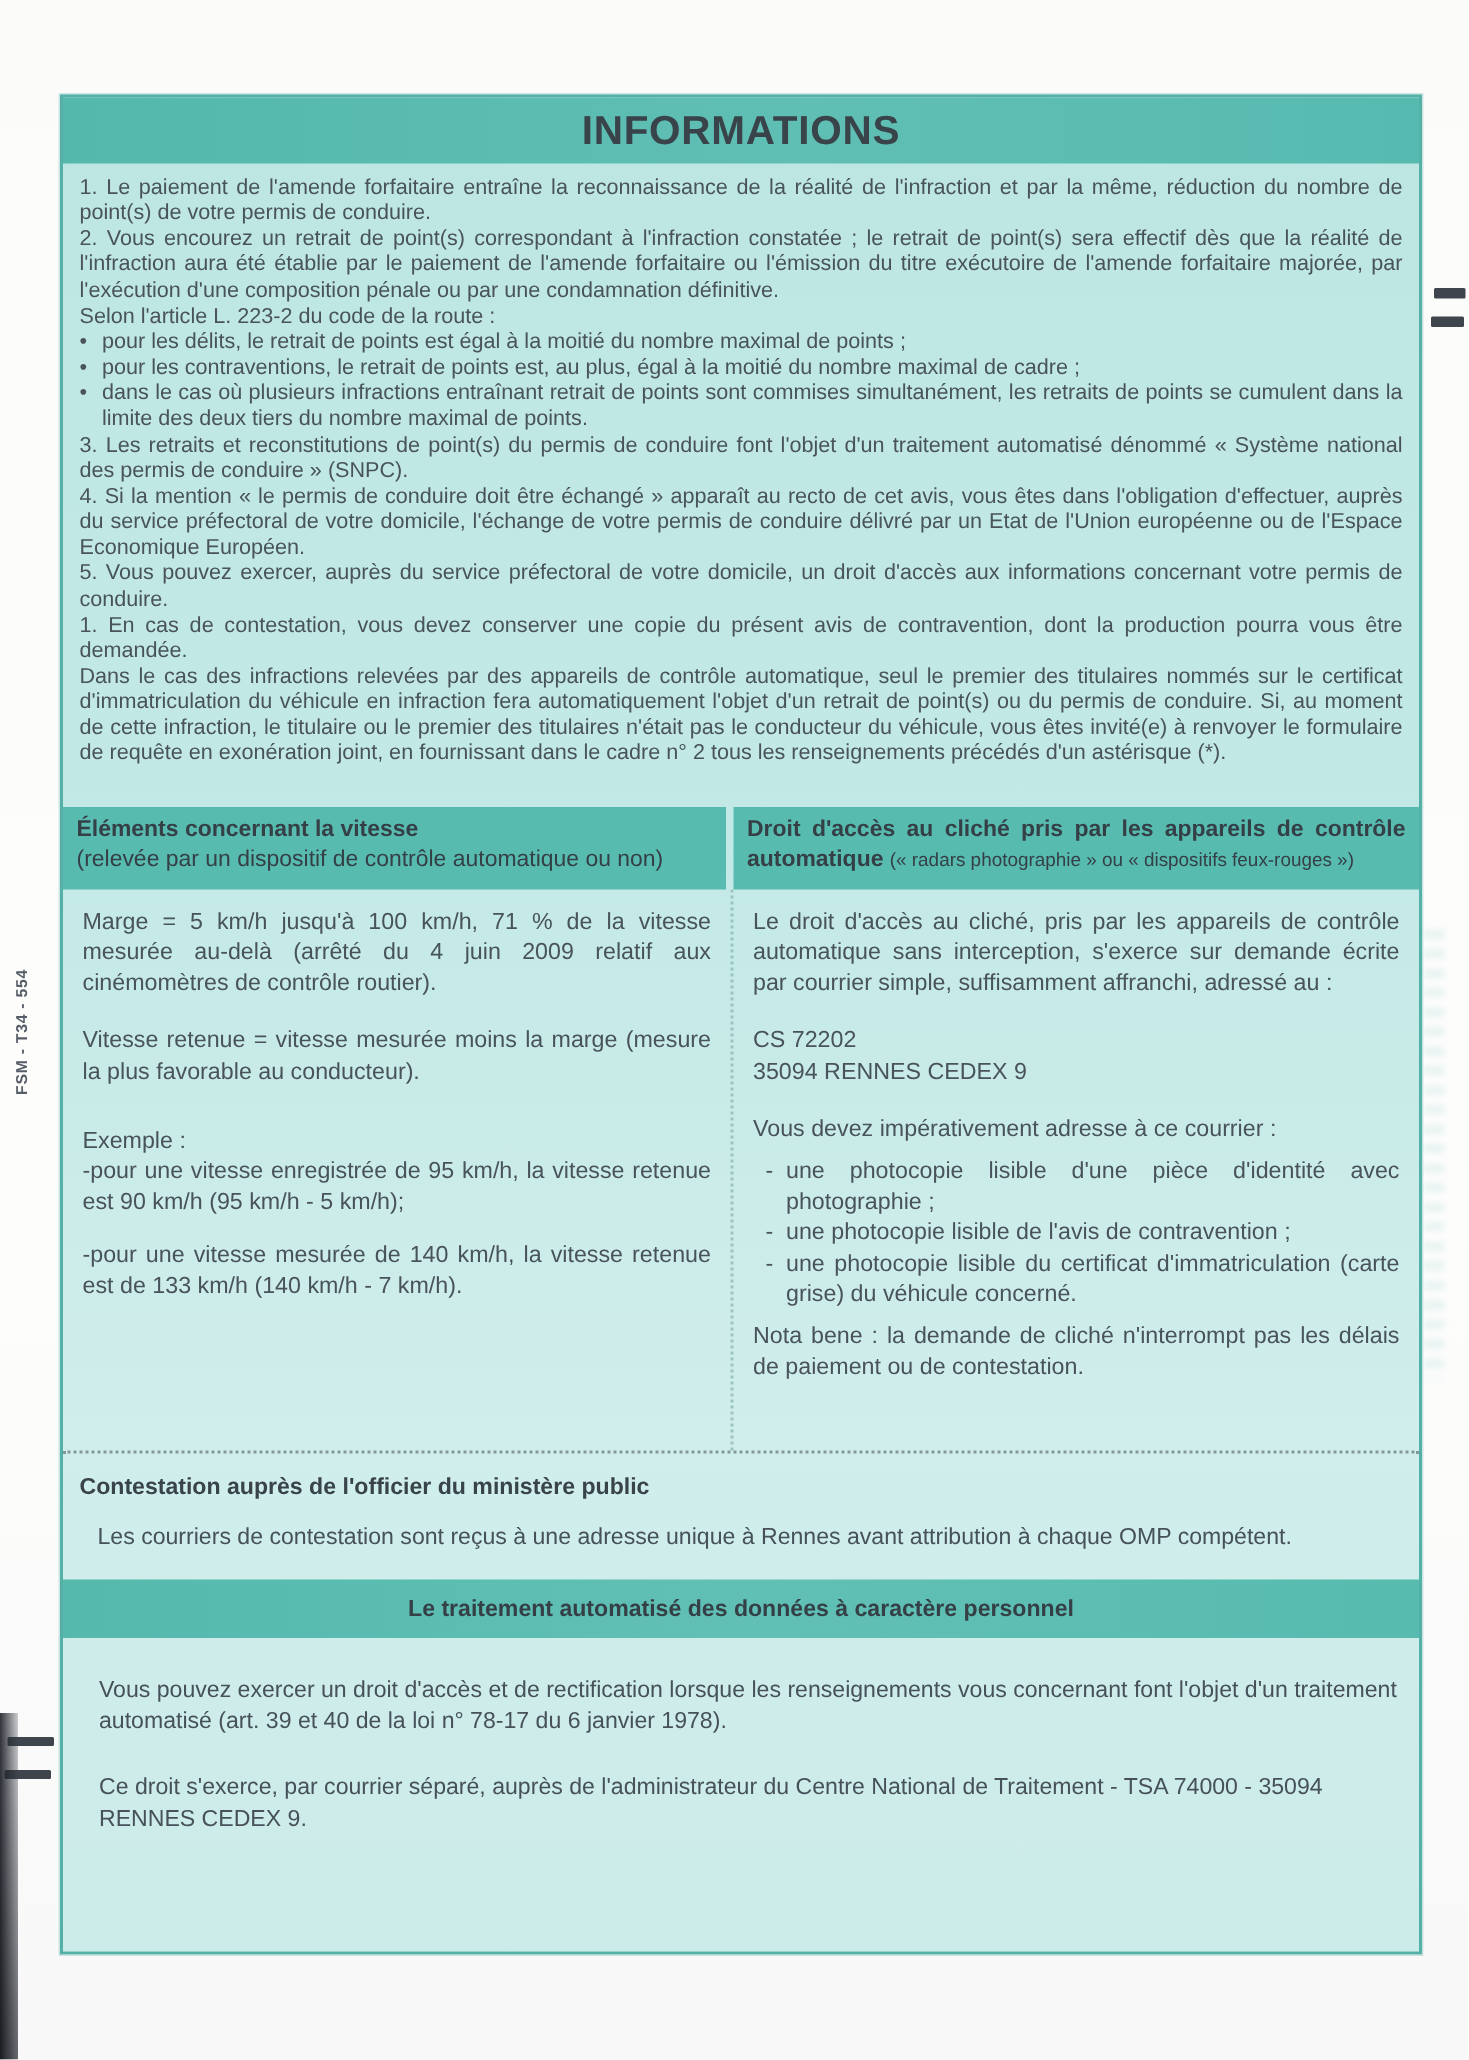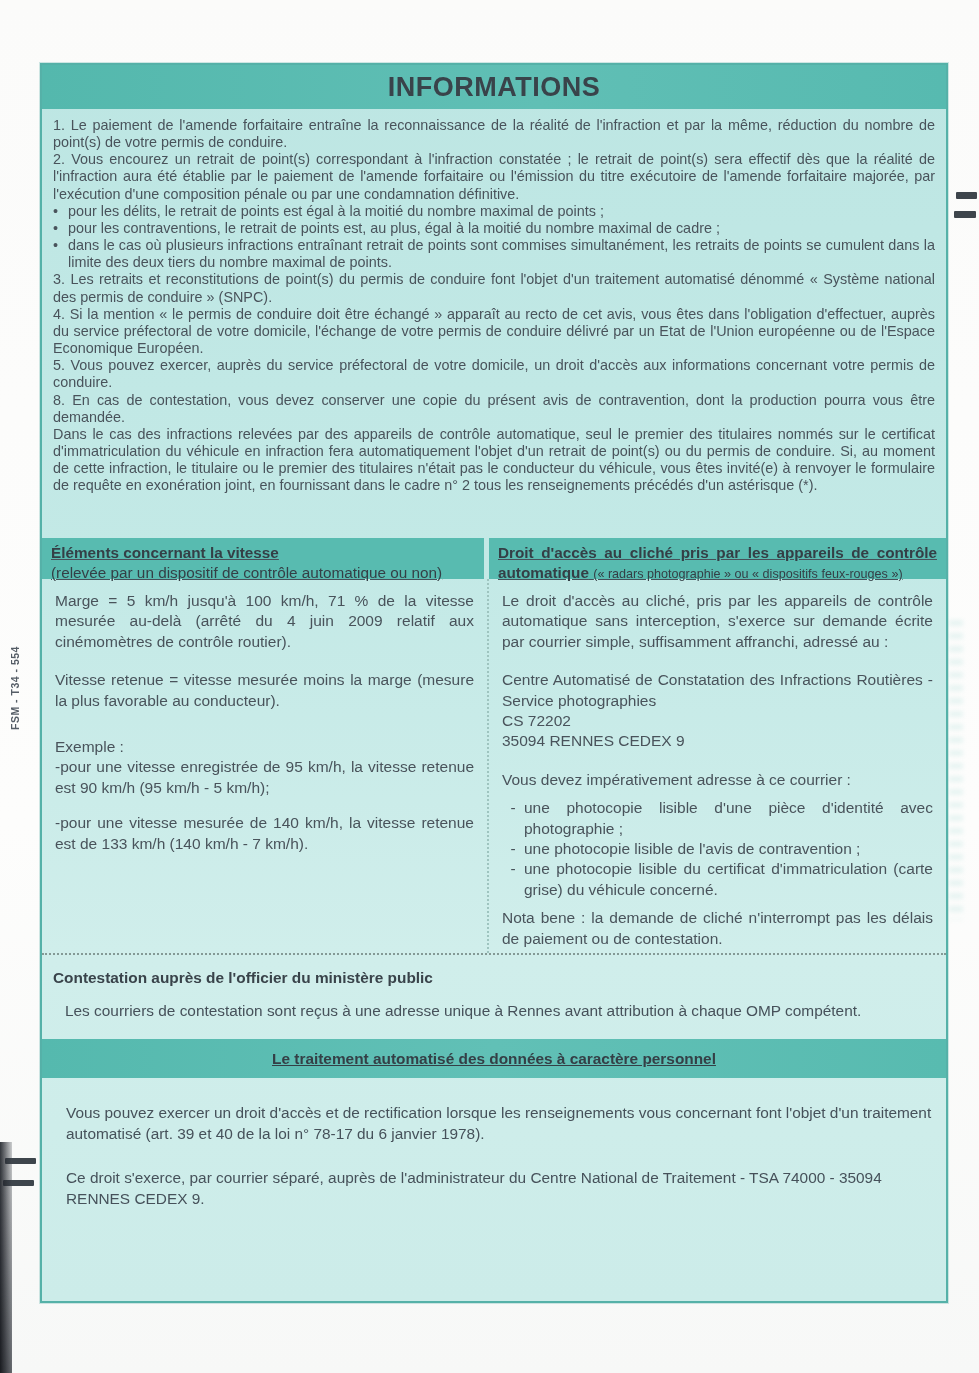--- a/index.html
+++ b/index.html
@@ -33,21 +33,21 @@
     height:429px;box-sizing:border-box;padding:8px 11px 0 11px;
     font-size:14.4px;line-height:17.15px;text-align:justify;color:#49535b;
     overflow:hidden;
   }
   .intro p{margin:0;}
   .bullet-row{display:flex;margin:0;}
   .bullet-row .bullet{flex:0 0 15px;text-align:left;color:#49535b;}
   .bullet-row .bullet-text{flex:1;text-align:justify;}
 
   
-  .cols-header{display:flex;height:41px;column-gap:5px;text-decoration:underline;}
+  .cols-header{display:flex;height:55px;column-gap:5px;}
   .col-head{
     box-sizing:border-box;background:#58bbb0;color:#343f46;
     padding:5px 9px 0 9px;font-size:15.3px;line-height:19.5px;
   }
   .col-head.left{flex:0 0 442px;}
   .col-head.right{flex:1;text-align:justify;}
   .col-head .hb{font-weight:bold;}
   .col-head .hs{font-weight:normal;}
   .col-head.right .hs{font-size:12.6px;}
 
@@ -73,21 +73,21 @@
   .contestation h2{
     margin:0 0 14px 0;text-align:left;font-size:15.4px;font-weight:bold;color:#39434a;
   }
   .contestation p{margin:12px;font-size:15.4px;line-height:20px;}
 
   
   .proc-band{
     height:39px;background:linear-gradient(90deg,#55b9ae,#61c0b6 50%,#58bbb0);
     display:flex;align-items:center;justify-content:center;
   }
-  .proc-band h2{margin:0;font-size:15.4px;font-weight:bold;color:#343f46;text-decoration:underline;}
+  .proc-band h2{margin:0;font-size:15.4px;font-weight:bold;color:#343f46;}
   .proc-text{padding:24px 12px 0 12px;font-size:15.4px;line-height:21px;}
   .proc-text p{margin:0 0 23px 12px;}
 
   
   .side-label{
     position:absolute;left:-30px;top:682px;width:90px;text-align:center;
     transform:rotate(-90deg);transform-origin:center;
     font-size:10.5px;font-weight:bold;letter-spacing:.5px;color:#555d66;white-space:nowrap;
   }
   .reg-mark{position:absolute;background:#3e454c;border-radius:1px;}
@@ -128,36 +128,37 @@
 
   <div class="infobox">
 
     <div class="title-band">
       <h1>INFORMATIONS</h1>
     </div>
 
     <div class="intro">
       <p>1. Le paiement de l'amende forfaitaire entraîne la reconnaissance de la réalité de l'infraction et par la même, réduction du nombre de point(s) de votre permis de conduire.</p>
       <p>2. Vous encourez un retrait de point(s) correspondant à l'infraction constatée ; le retrait de point(s) sera effectif dès que la réalité de l'infraction aura été établie par le paiement de l'amende forfaitaire ou l'émission du titre exécutoire de l'amende forfaitaire majorée, par l'exécution d'une composition pénale ou par une condamnation définitive.</p>
+      <p>Selon l'article L. 223-2 du code de la route :</p>
       <div class="bullet-row">
         <span class="bullet">•</span>
         <span class="bullet-text">pour les délits, le retrait de points est égal à la moitié du nombre maximal de points ;</span>
       </div>
       <div class="bullet-row">
         <span class="bullet">•</span>
         <span class="bullet-text">pour les contraventions, le retrait de points est, au plus, égal à la moitié du nombre maximal de cadre ;</span>
       </div>
       <div class="bullet-row">
         <span class="bullet">•</span>
         <span class="bullet-text">dans le cas où plusieurs infractions entraînant retrait de points sont commises simultanément, les retraits de points se cumulent dans la limite des deux tiers du nombre maximal de points.</span>
       </div>
       <p>3. Les retraits et reconstitutions de point(s) du permis de conduire font l'objet d'un traitement automatisé dénommé « Système national des permis de conduire » (SNPC).</p>
       <p>4. Si la mention « le permis de conduire doit être échangé » apparaît au recto de cet avis, vous êtes dans l'obligation d'effectuer, auprès du service préfectoral de votre domicile, l'échange de votre permis de conduire délivré par un Etat de l'Union européenne ou de l'Espace Economique Européen.</p>
       <p>5. Vous pouvez exercer, auprès du service préfectoral de votre domicile, un droit d'accès aux informations concernant votre permis de conduire.</p>
-      <p>8. En cas de contestation, vous devez conserver une copie du présent avis de contravention, dont la production pourra vous être demandée.</p>
+      <p>1. En cas de contestation, vous devez conserver une copie du présent avis de contravention, dont la production pourra vous être demandée.</p>
       <p>Dans le cas des infractions relevées par des appareils de contrôle automatique, seul le premier des titulaires nommés sur le certificat d'immatriculation du véhicule en infraction fera automatiquement l'objet d'un retrait de point(s) ou du permis de conduire. Si, au moment de cette infraction, le titulaire ou le premier des titulaires n'était pas le conducteur du véhicule, vous êtes invité(e) à renvoyer le formulaire de requête en exonération joint, en fournissant dans le cadre n° 2 tous les renseignements précédés d'un astérisque (*).</p>
     </div>
 
     <div class="cols-header">
       <div class="col-head left">
         <span class="hb">Éléments concernant la vitesse</span><br>
         <span class="hs">(relevée par un dispositif de contrôle automatique ou non)</span>
       </div>
       <div class="col-head right">
         <span class="hb">Droit d'accès au cliché pris par les appareils de contrôle automatique</span>
@@ -172,21 +173,20 @@
         <p>Vitesse retenue = vitesse mesurée moins la marge (mesure la plus favorable au conducteur).</p>
         <div class="sp26"></div>
         <p>Exemple :</p>
         <p>-pour une vitesse enregistrée de 95 km/h, la vitesse retenue est 90 km/h (95 km/h - 5 km/h);</p>
         <div class="sp15"></div>
         <p>-pour une vitesse mesurée de 140 km/h, la vitesse retenue est de 133 km/h (140 km/h - 7 km/h).</p>
       </div>
       <div class="col-body right">
         <p>Le droit d'accès au cliché, pris par les appareils de contrôle automatique sans interception, s'exerce sur demande écrite par courrier simple, suffisamment affranchi, adressé au :</p>
         <div class="sp18"></div>
-        <p class="addr">Centre Automatisé de Constatation des Infractions Routières - Service photographies</p>
         <p class="addr">CS 72202</p>
         <p class="addr">35094 RENNES CEDEX 9</p>
         <div class="sp18"></div>
         <p>Vous devez impérativement adresse à ce courrier :</p>
         <div class="sp8"></div>
         <div class="check-row">
           <span class="dash">-</span>
           <span class="check-text">une photocopie lisible d'une pièce d'identité avec photographie ;</span>
         </div>
         <div class="check-row">

